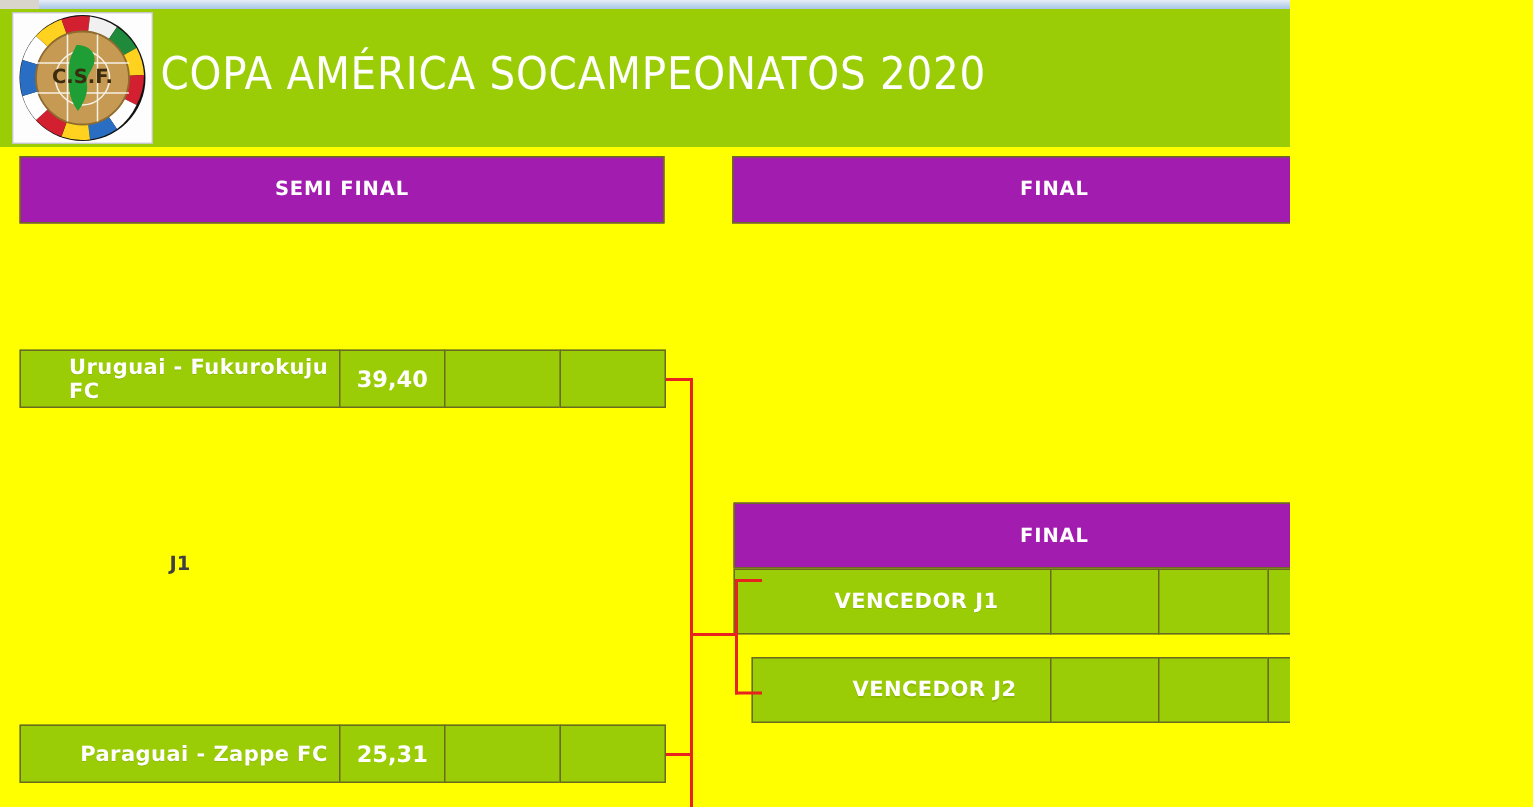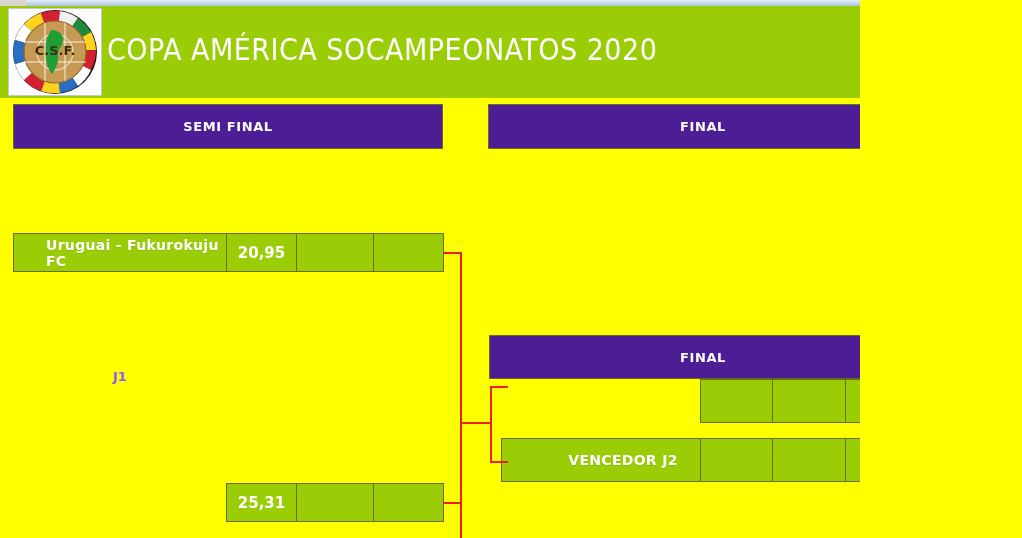--- a/index.html
+++ b/index.html
@@ -72,21 +72,21 @@
   }
   .logo-svg { position:absolute; left:0; top:0; }
 
   
   .blk {
     position: absolute;
     box-sizing: border-box;
     border: 1px solid #6b6b1f;
   }
   .band {
-    background: #4c1d95;
+    background: #a21caf;
     color: #ffffff;
     font-size: 13px;
     font-weight: bold;
     letter-spacing: 0.6px;
     display: flex;
     align-items: center;
     justify-content: center;
     font-family: "DejaVu Sans", sans-serif;
   }
   .cell {
@@ -110,21 +110,21 @@
     font-weight: bold;
     display: flex;
     align-items: center;
     justify-content: center;
     font-family: "DejaVu Sans", sans-serif;
   }
 
   
   .match-tag {
     position: absolute;
-    color: #8b5cf6;
+    color: #404040;
     font-size: 13px;
     font-weight: bold;
     font-family: "DejaVu Sans", sans-serif;
   }
 
   
   .conn {
     position: absolute;
     background: #e8231f;
   }
@@ -172,32 +172,34 @@
     </svg>
   </div>
 
   <div class="banner-title">COPA AMÉRICA SOCAMPEONATOS 2020</div>
 
   <div class="blk band" style="left:13px; top:104px; width:430px; height:45px;">SEMI FINAL</div>
 
   <div class="blk band" style="left:488px; top:104px; width:430px; height:45px;">FINAL</div>
 
   <div class="blk cell cell-label" style="left:13px; top:233px; width:214px; height:39px;">Uruguai - Fukurokuju FC</div>
-  <div class="blk cell cell-score" style="left:226px; top:233px; width:71px; height:39px;">20,95</div>
+  <div class="blk cell cell-score" style="left:226px; top:233px; width:71px; height:39px;">39,40</div>
   <div class="blk cell" style="left:296px; top:233px; width:78px; height:39px;"></div>
   <div class="blk cell" style="left:373px; top:233px; width:71px; height:39px;"></div>
 
   <div class="match-tag" style="left:113px; top:369px;">J1</div>
 
+  <div class="blk cell cell-label" style="left:13px; top:483px; width:214px; height:39px;">Paraguai - Zappe FC</div>
   <div class="blk cell cell-score" style="left:226px; top:483px; width:71px; height:39px;">25,31</div>
   <div class="blk cell" style="left:296px; top:483px; width:78px; height:39px;"></div>
   <div class="blk cell" style="left:373px; top:483px; width:71px; height:39px;"></div>
 
   <div class="blk band" style="left:489px; top:335px; width:428px; height:44px;">FINAL</div>
 
+  <div class="blk cell cell-label" style="left:489px; top:379px; width:212px; height:44px;">VENCEDOR J1</div>
   <div class="blk cell" style="left:700px; top:379px; width:73px; height:44px;"></div>
   <div class="blk cell" style="left:772px; top:379px; width:74px; height:44px;"></div>
   <div class="blk cell" style="left:845px; top:379px; width:73px; height:44px;"></div>
 
   <div class="blk cell cell-label" style="left:489px; top:438px; width:212px; height:44px;margin-left:12px;">VENCEDOR J2</div>
   <div class="blk cell" style="left:700px; top:438px; width:73px; height:44px;"></div>
   <div class="blk cell" style="left:772px; top:438px; width:74px; height:44px;"></div>
   <div class="blk cell" style="left:845px; top:438px; width:73px; height:44px;"></div>
 
   <div class="conn conn-h" style="left:444px; top:252px; width:18px;"></div>

